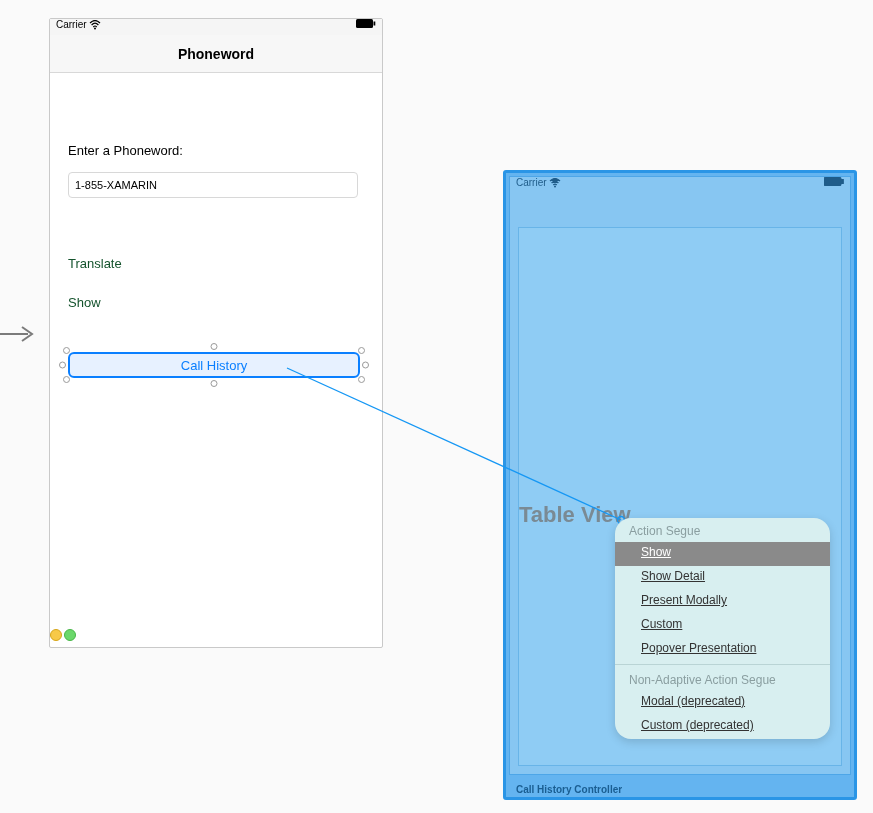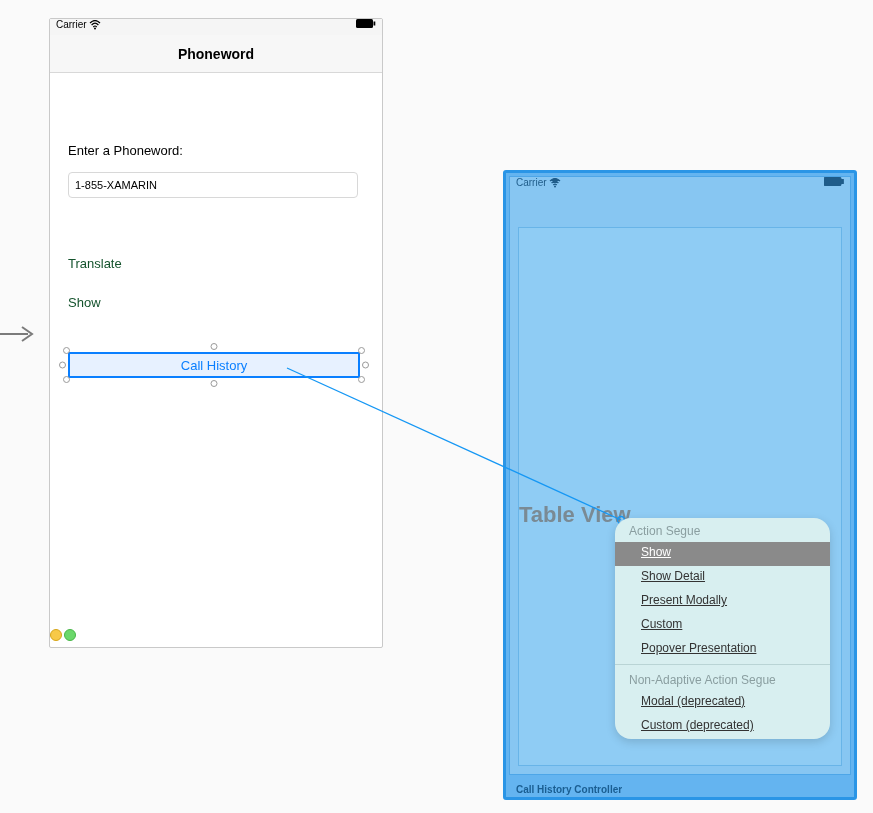--- a/index.html
+++ b/index.html
@@ -111,21 +111,21 @@
     width: 292px;
     height: 26px;
   }
   .selected-btn {
     width: 100%;
     height: 100%;
     border: 2px solid #0a7fff;
     background: #e7f1ff;
     color: #0a7fff;
     font-size: 13px;
-    border-radius: 0;
+    border-radius: 6px;
     cursor: pointer;
   }
   .handle {
     position: absolute;
     width: 7px; height: 7px;
     background: #fff;
     border: 1px solid #9a9a9a;
     border-radius: 50%;
   }
   .h-tl { top:-5px; left:-5px; }   .h-tc { top:-9px; left:50%; transform:translateX(-50%);}  .h-tr { top:-5px; right:-5px; }

